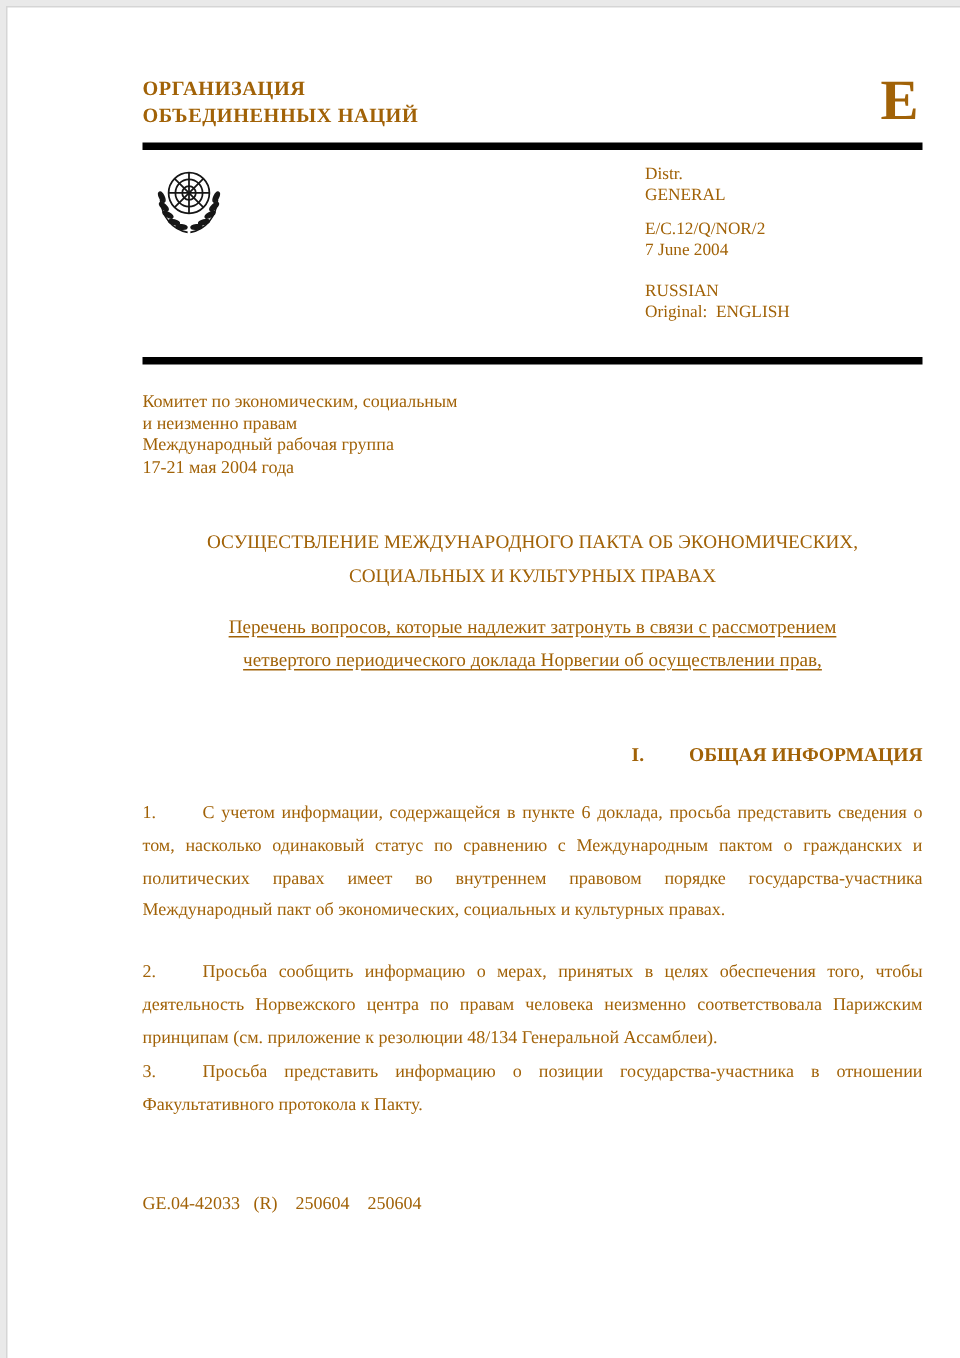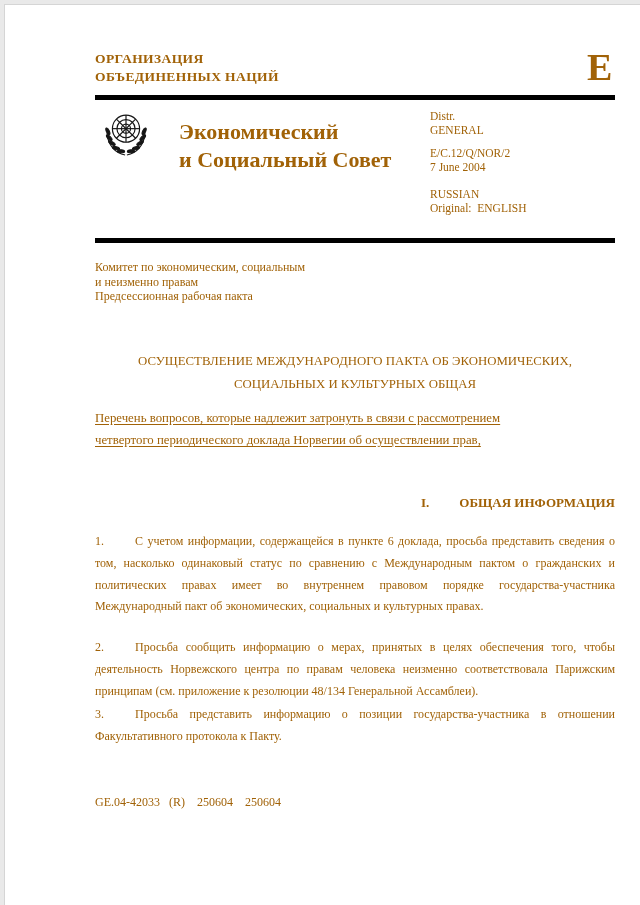--- a/index.html
+++ b/index.html
@@ -90,20 +90,21 @@
     font-size: 12.8px;
     font-weight: normal;
     line-height: 23px;
   }
 
   .doc-subtitle {
     position: absolute;
     left: 90px;
     top: 402px;
     width: 520px;
+    text-align: center;
     font-size: 12.8px;
     line-height: 22px;
   }
   .doc-subtitle .u-line { text-decoration: underline; text-underline-offset: 2px; }
 
   .section-heading {
     position: absolute;
     left: 90px;
     top: 490px;
     width: 520px;
@@ -168,47 +169,44 @@
         <path d="M33 54 C44 52 52 43 53 30" fill="none"></path>
         <ellipse cx="52" cy="28" rx="1.6" ry="4" transform="rotate(25 52 28)"></ellipse>
         <ellipse cx="50.5" cy="35" rx="1.6" ry="4" transform="rotate(45 50.5 35)"></ellipse>
         <ellipse cx="47.5" cy="41" rx="1.6" ry="4" transform="rotate(60 47.5 41)"></ellipse>
         <ellipse cx="43" cy="46.5" rx="1.6" ry="4" transform="rotate(75 43 46.5)"></ellipse>
         <ellipse cx="37.5" cy="50" rx="1.6" ry="4" transform="rotate(85 37.5 50)"></ellipse>
       </g>
     </svg>
   </div>
 
-  <div class="council-title">
-    <div>Экономический</div>
-    <div>и Социальный Совет</div>
-  </div>
 
   <div class="distr-block">
     <div>Distr.</div>
     <div>GENERAL</div>
     <div class="gap-sm"></div>
     <div>E/C.12/Q/NOR/2</div>
     <div>7 June 2004</div>
     <div class="gap-md"></div>
     <div>RUSSIAN</div>
     <div class="pre">Original:  ENGLISH</div>
   </div>
 
   <div class="rule rule-2"></div>
 
   <div class="committee-block">
     <div>Комитет по экономическим, социальным</div>
     <div>и неизменно правам</div>
-    <div>Предсессионная рабочая пакта</div>
+    <div>Международный рабочая группа</div>
+    <div>17-21 мая 2004 года</div>
   </div>
 
   <div class="doc-title">
     <div>ОСУЩЕСТВЛЕНИЕ МЕЖДУНАРОДНОГО ПАКТА ОБ ЭКОНОМИЧЕСКИХ,</div>
-    <div>СОЦИАЛЬНЫХ И КУЛЬТУРНЫХ ОБЩАЯ</div>
+    <div>СОЦИАЛЬНЫХ И КУЛЬТУРНЫХ ПРАВАХ</div>
   </div>
 
   <div class="doc-subtitle">
     <div class="u-line">Перечень вопросов, которые надлежит затронуть в связи с рассмотрением</div>
     <div class="u-line">четвертого периодического доклада Норвегии об осуществлении прав,</div>
   </div>
 
   <div class="section-heading">
     <span>I.</span><span class="sec-gap"></span><span>ОБЩАЯ ИНФОРМАЦИЯ</span>
   </div>

